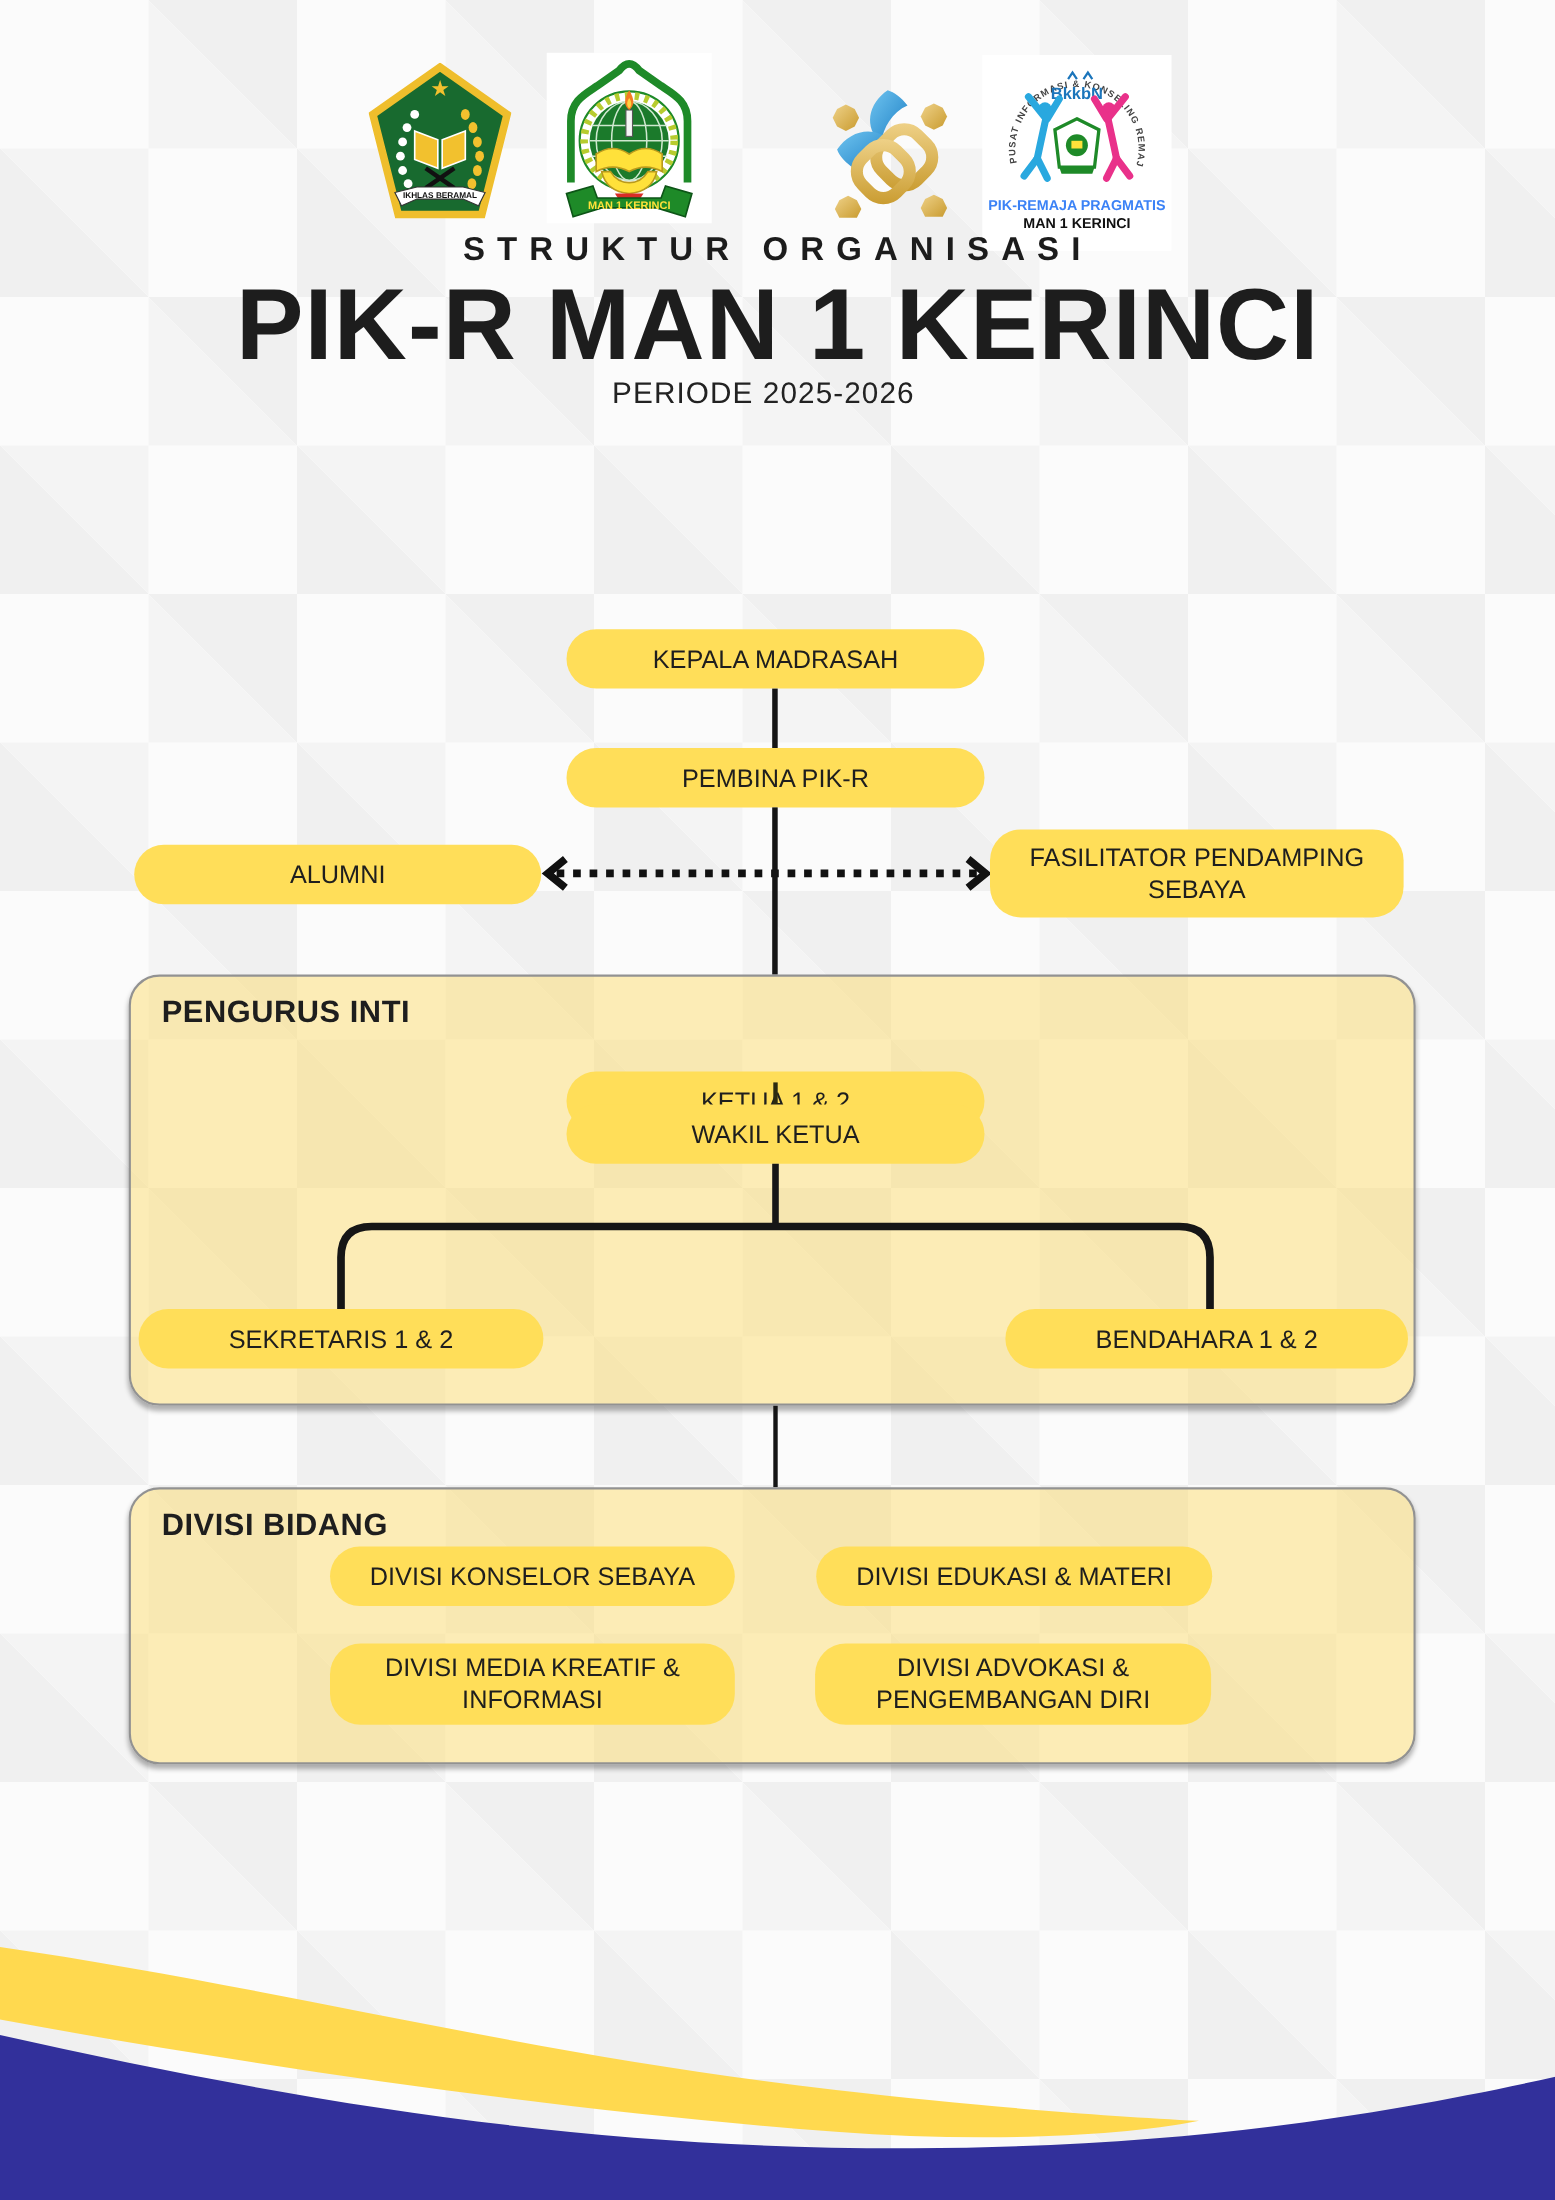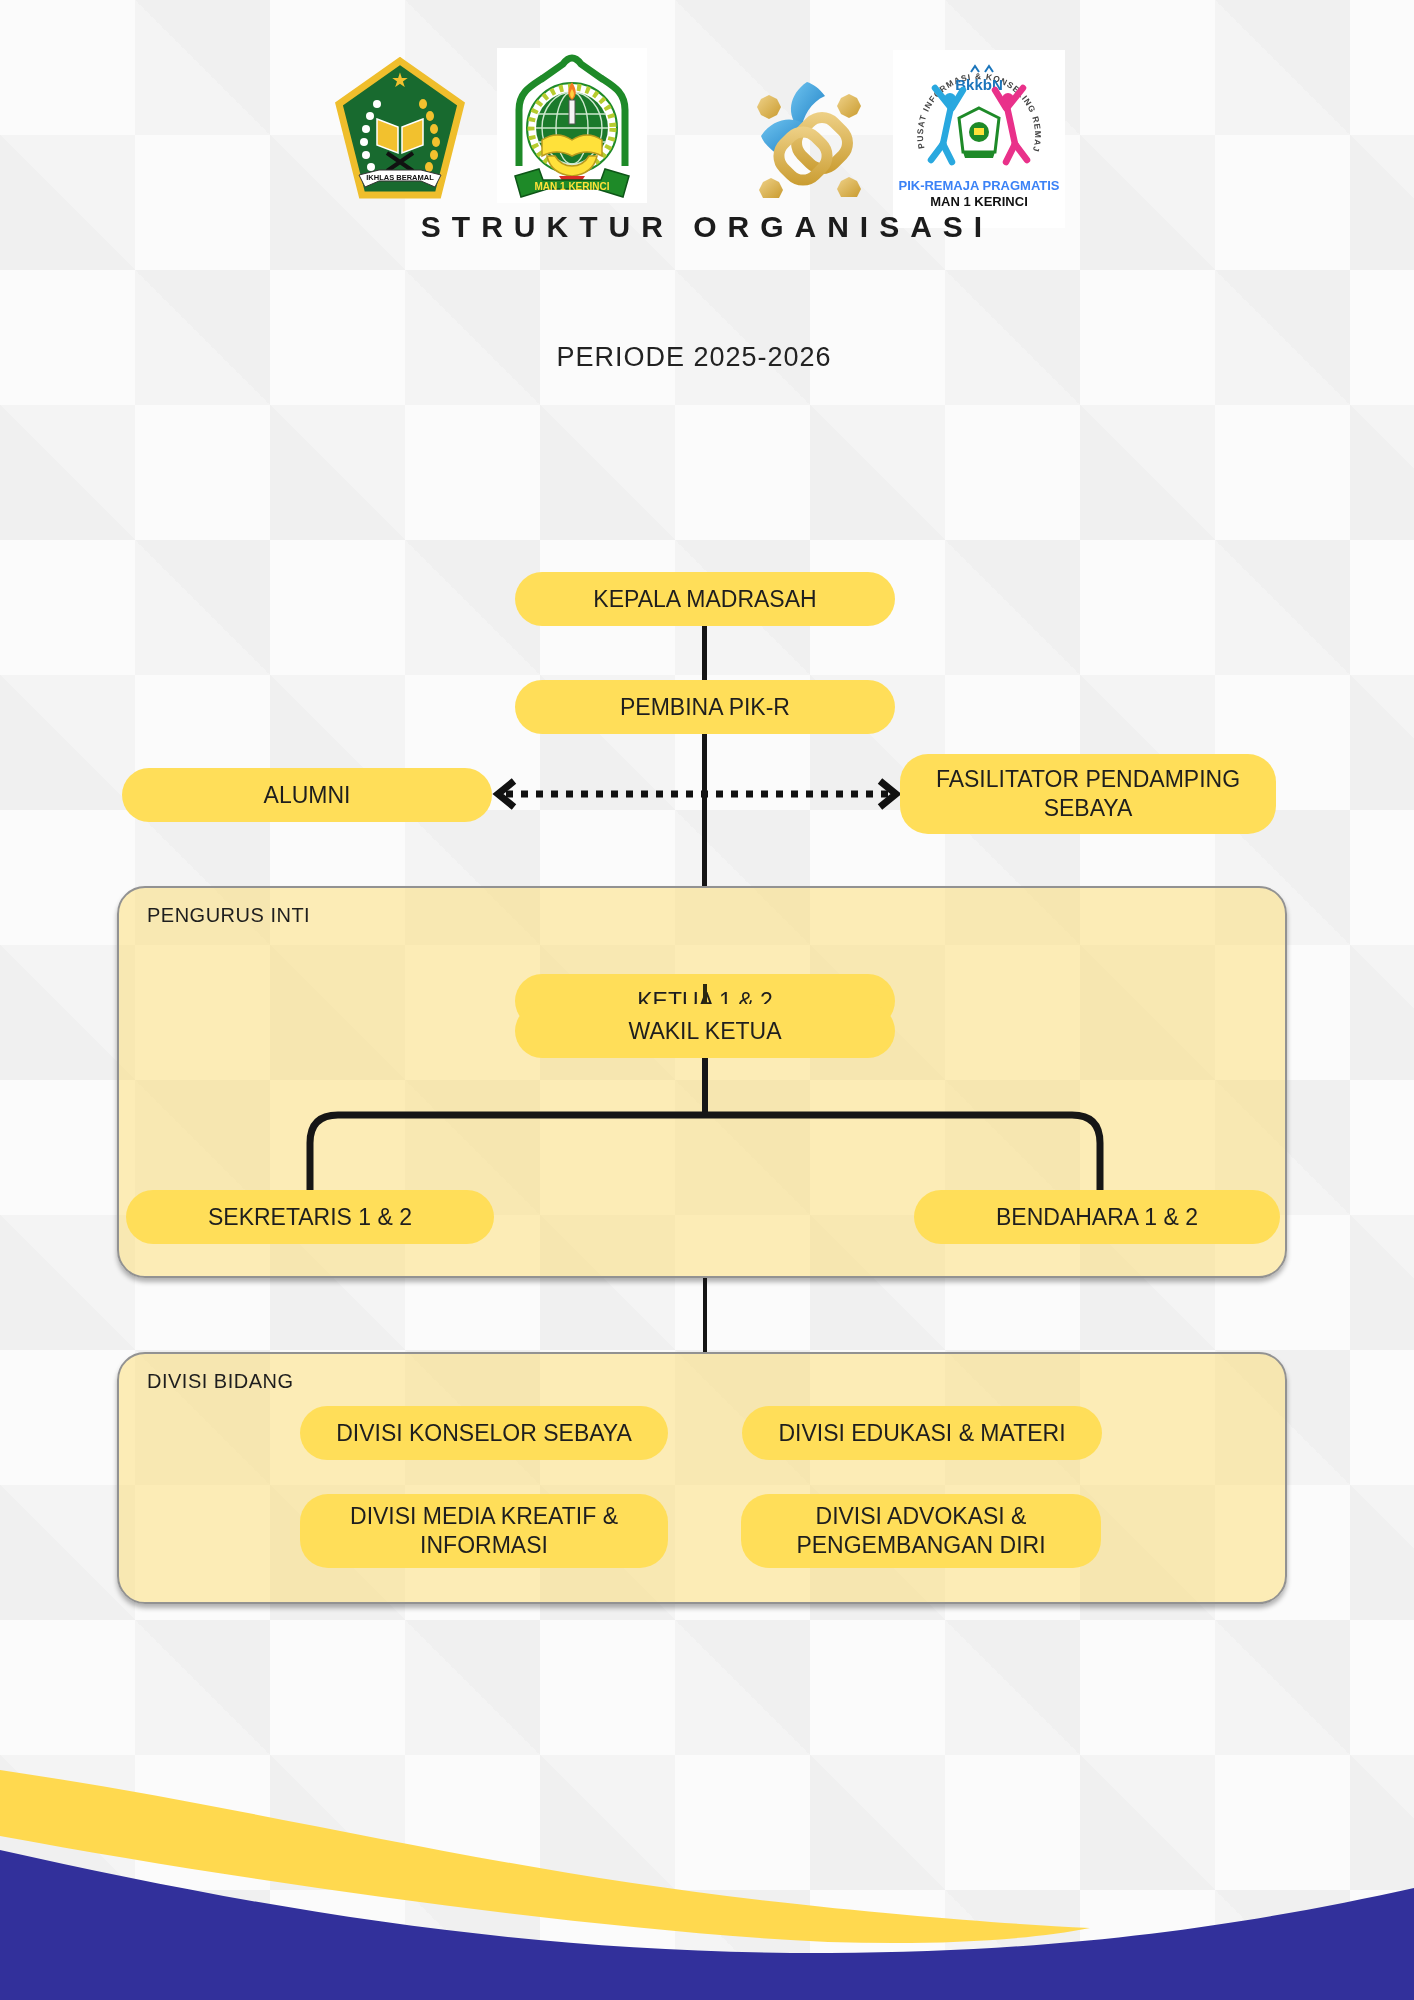--- a/index.html
+++ b/index.html
@@ -43,21 +43,21 @@
   .vline{position:absolute;background:#151515;}
   .panel{
     position:absolute;
     background:rgba(255,215,80,0.40);
     border:2px solid #929292;border-radius:28px;
     box-shadow:0 4px 5px rgba(0,0,0,0.30);
     box-sizing:border-box;
   }
   .panel-label{
     position:absolute;left:28px;top:16px;
-    font-size:20px;font-weight:400;color:#1e1e1e;letter-spacing:0.5px;
+    font-size:28px;font-weight:700;color:#1e1e1e;letter-spacing:0.5px;
   }
   .wave-wrap{position:absolute;left:0;bottom:0;width:1414px;height:300px;}
 </style>
 </head>
 <body>
 
 <div id="page">
 
   <div class="abs" style="left:335px;top:57px;width:130px;height:142px;">
     <svg width="130" height="142" viewBox="0 0 130 142">
@@ -169,20 +169,21 @@
         <circle cx="86" cy="82" r="10" fill="#1E8A28"></circle>
         <rect x="81" y="78" width="10" height="7" fill="#FFE13A"></rect>
         <path d="M70,102 L102,102 L100,108 L72,108 Z" fill="#1E8A28"></path>
       </g>
     </svg>
     <div style="text-align:center;font-size:13px;font-weight:bold;color:#3b82f6;line-height:1.2;margin-top:2px;">PIK-REMAJA PRAGMATIS</div>
     <div style="text-align:center;font-size:13px;font-weight:bold;color:#111;line-height:1.2;">MAN 1 KERINCI</div>
   </div>
 
   <div class="title-small">STRUKTUR ORGANISASI</div>
+  <div class="title-main">PIK-R MAN 1 KERINCI</div>
   <div class="subtitle">PERIODE 2025-2026</div>
 
   <div class="pill" style="left:515px;top:572px;width:380px;height:54px;">
     <span>KEPALA MADRASAH</span>
   </div>
 
   <div class="vline" style="left:702px;top:626px;width:5px;height:54px;"></div>
 
   <div class="pill" style="left:515px;top:680px;width:380px;height:54px;">
     <span>PEMBINA PIK-R</span>

